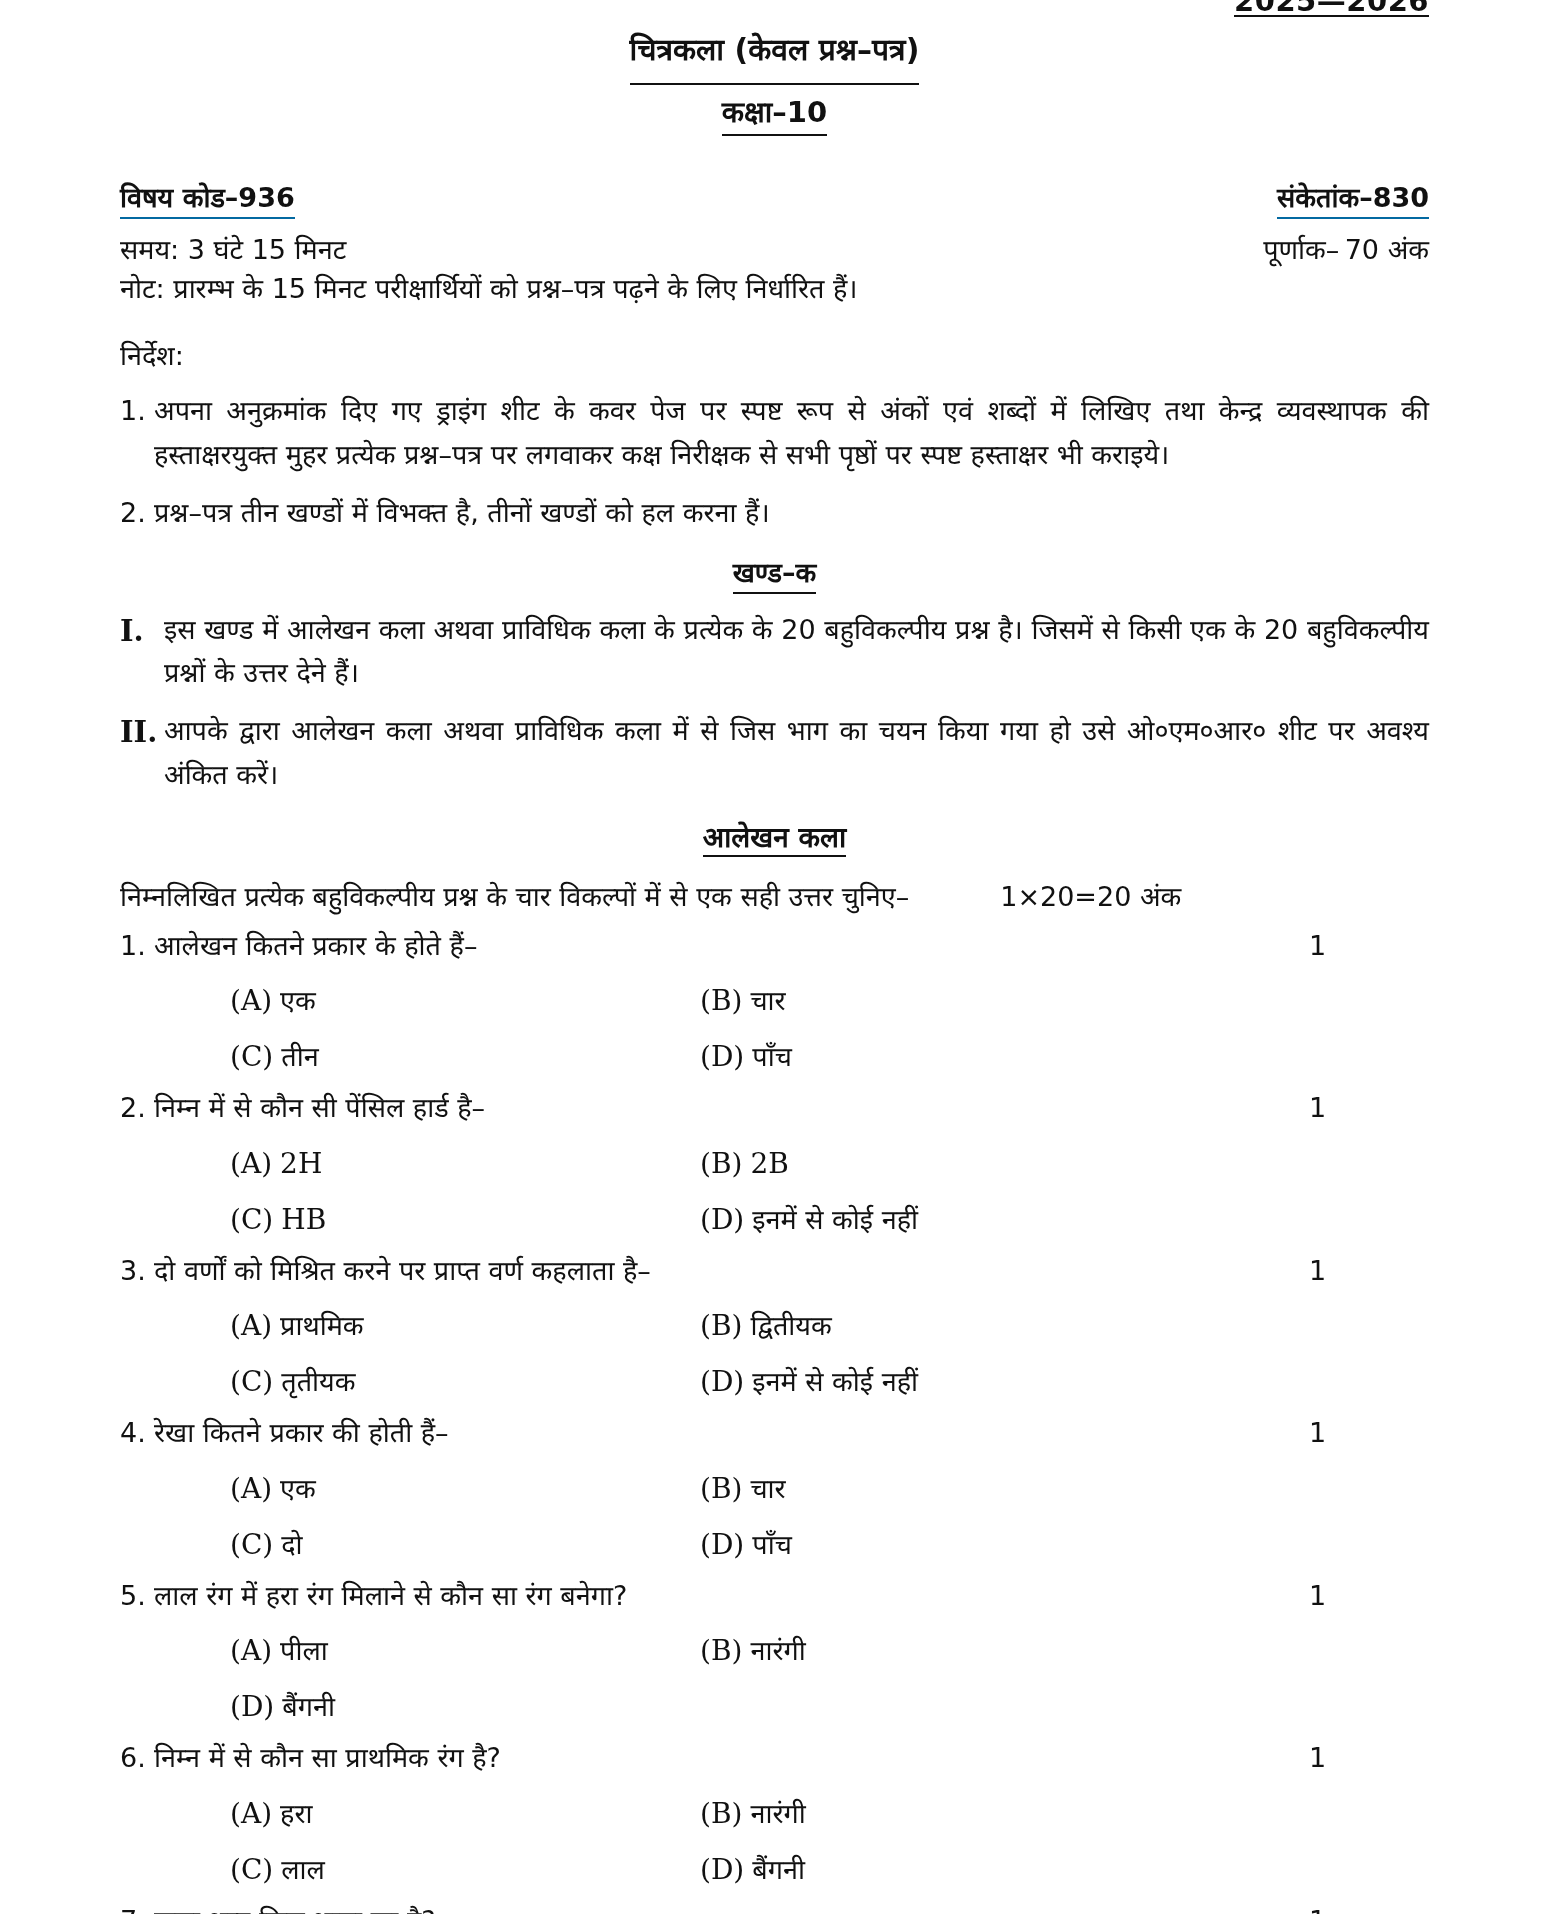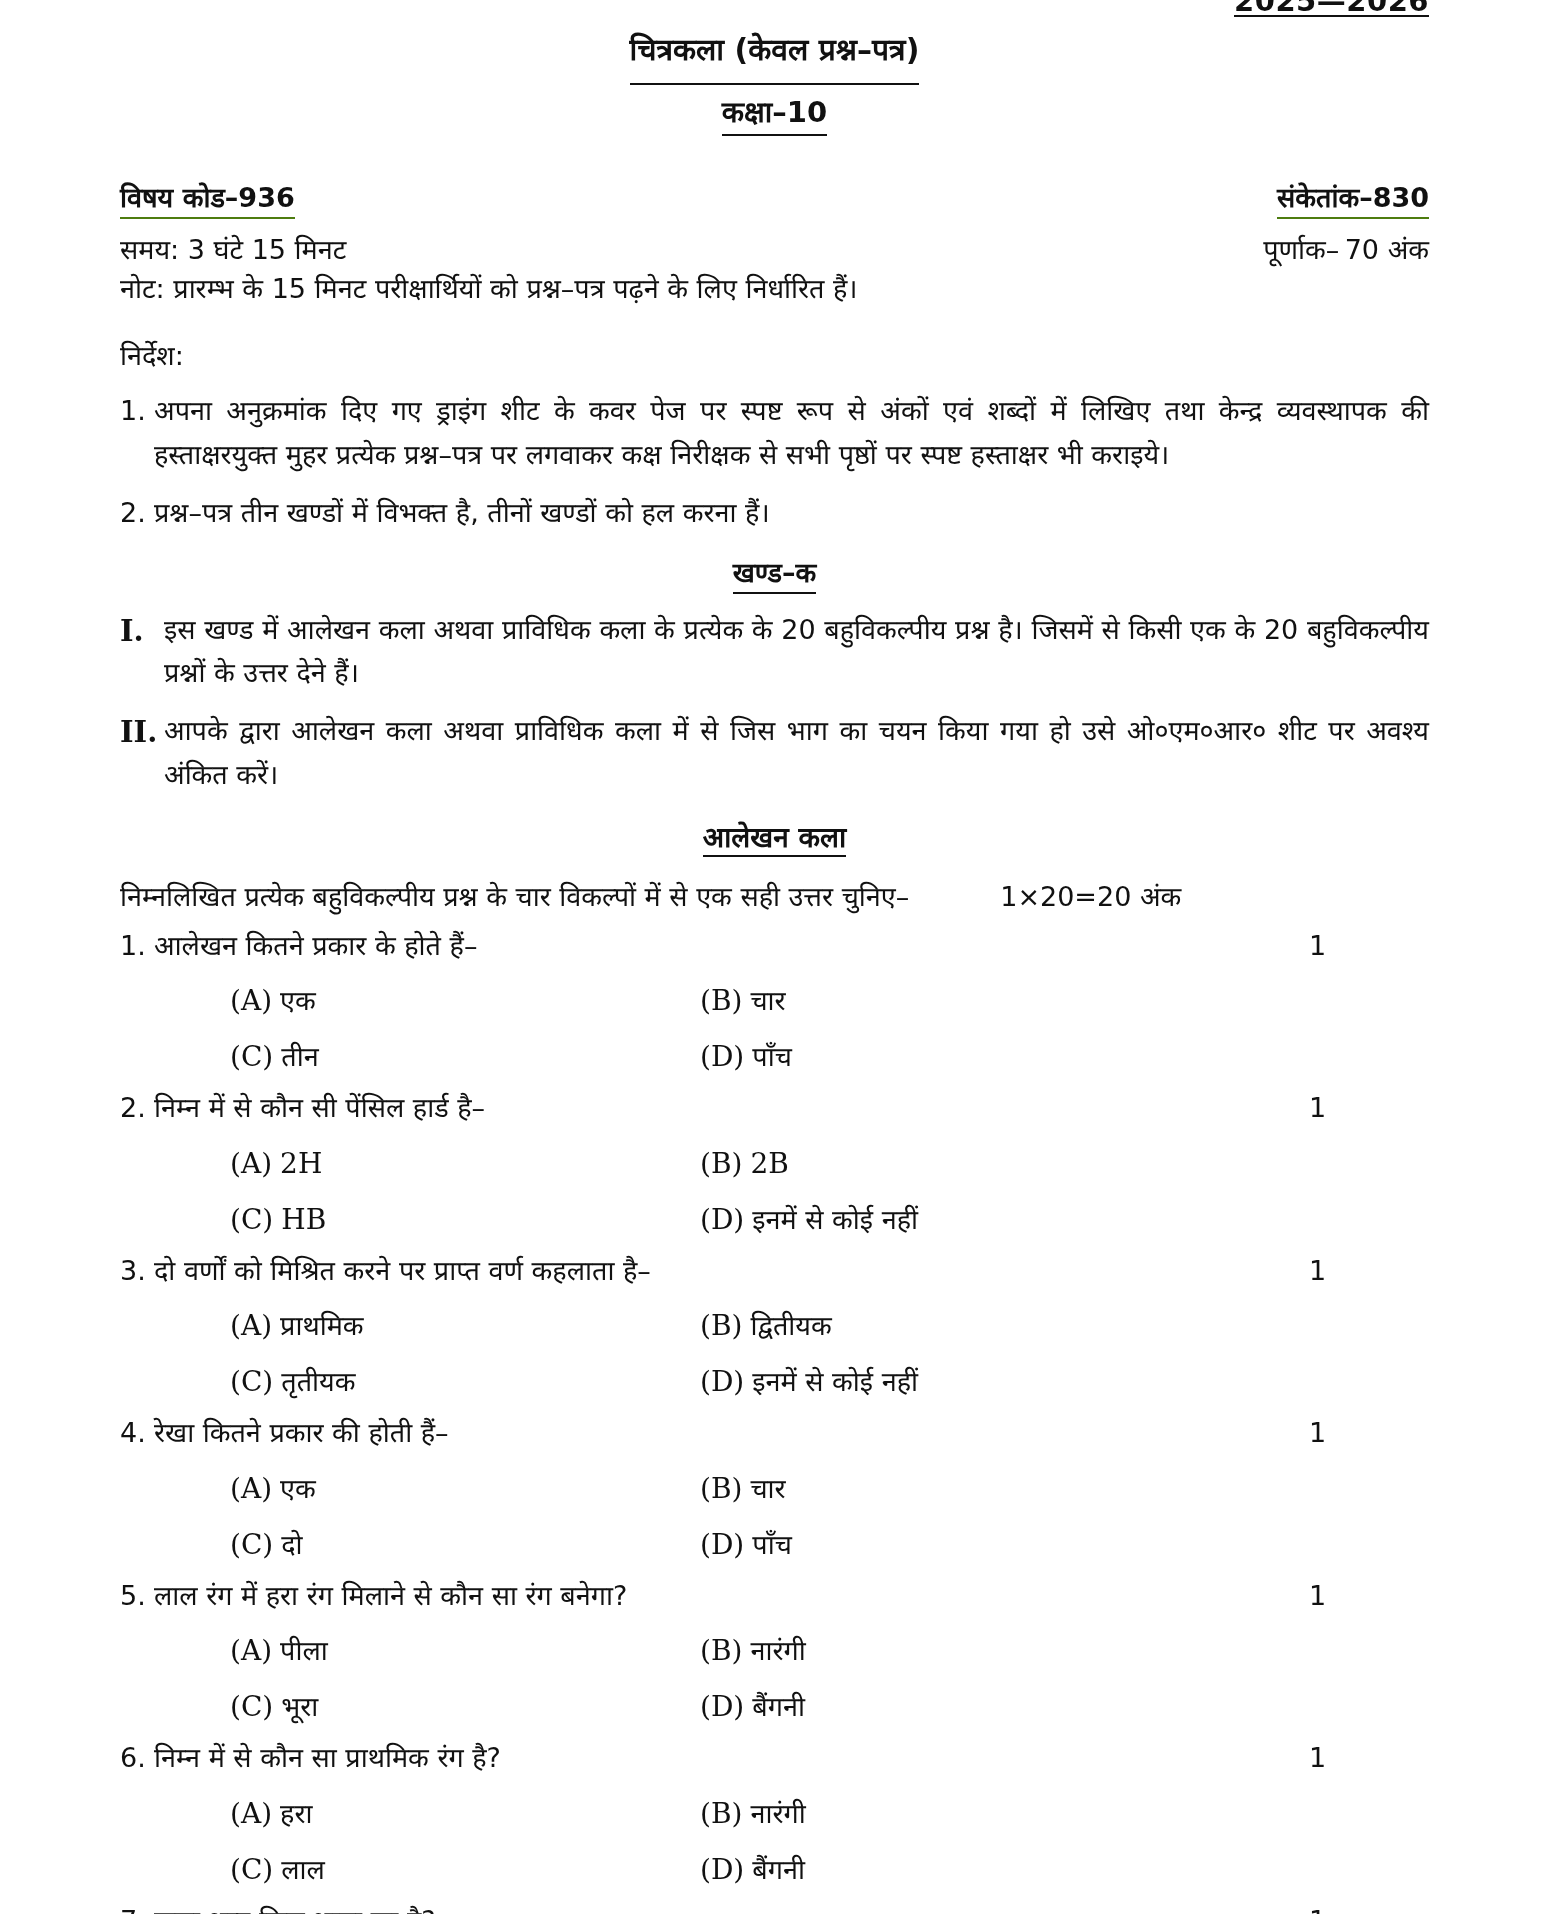--- a/index.html
+++ b/index.html
@@ -81,21 +81,21 @@
     align-items: flex-end;
     font-size: 27px;
     font-weight: 700;
   }
   .meta-row.first { margin-top: 42px; }
   .meta-row.second {
     margin-top: 11px;
     font-weight: 400;
   }
   .meta-row .ul {
-    border-bottom: 2px solid #4d7c0f;
+    border-bottom: 2px solid #0369a1;
     padding-bottom: 2px;
     display: inline-block;
   }
   .meta-left { text-align: left; }
   .meta-right { text-align: right; }
 
   
   .note-line {
     font-size: 27px;
     margin-top: 2px;
@@ -354,21 +354,20 @@
       <div class="q-line">
         <div class="q-num">5.</div>
         <div class="q-text">लाल रंग में हरा रंग मिलाने से कौन सा रंग बनेगा?</div>
         <div class="q-marks">1</div>
       </div>
       <div class="opt-row">
         <div class="opt"><span class="lbl">(A)</span><span class="val">पीला</span></div>
         <div class="opt"><span class="lbl">(B)</span><span class="val">नारंगी</span></div>
       </div>
       <div class="opt-row">
-        <div class="opt"><span class="lbl">(C)</span><span class="val">भूरा</span></div>
         <div class="opt"><span class="lbl">(D)</span><span class="val">बैंगनी</span></div>
       </div>
     </div>
 
     <div class="q-block">
       <div class="q-line">
         <div class="q-num">6.</div>
         <div class="q-text">निम्न में से कौन सा प्राथमिक रंग है?</div>
         <div class="q-marks">1</div>
       </div>

